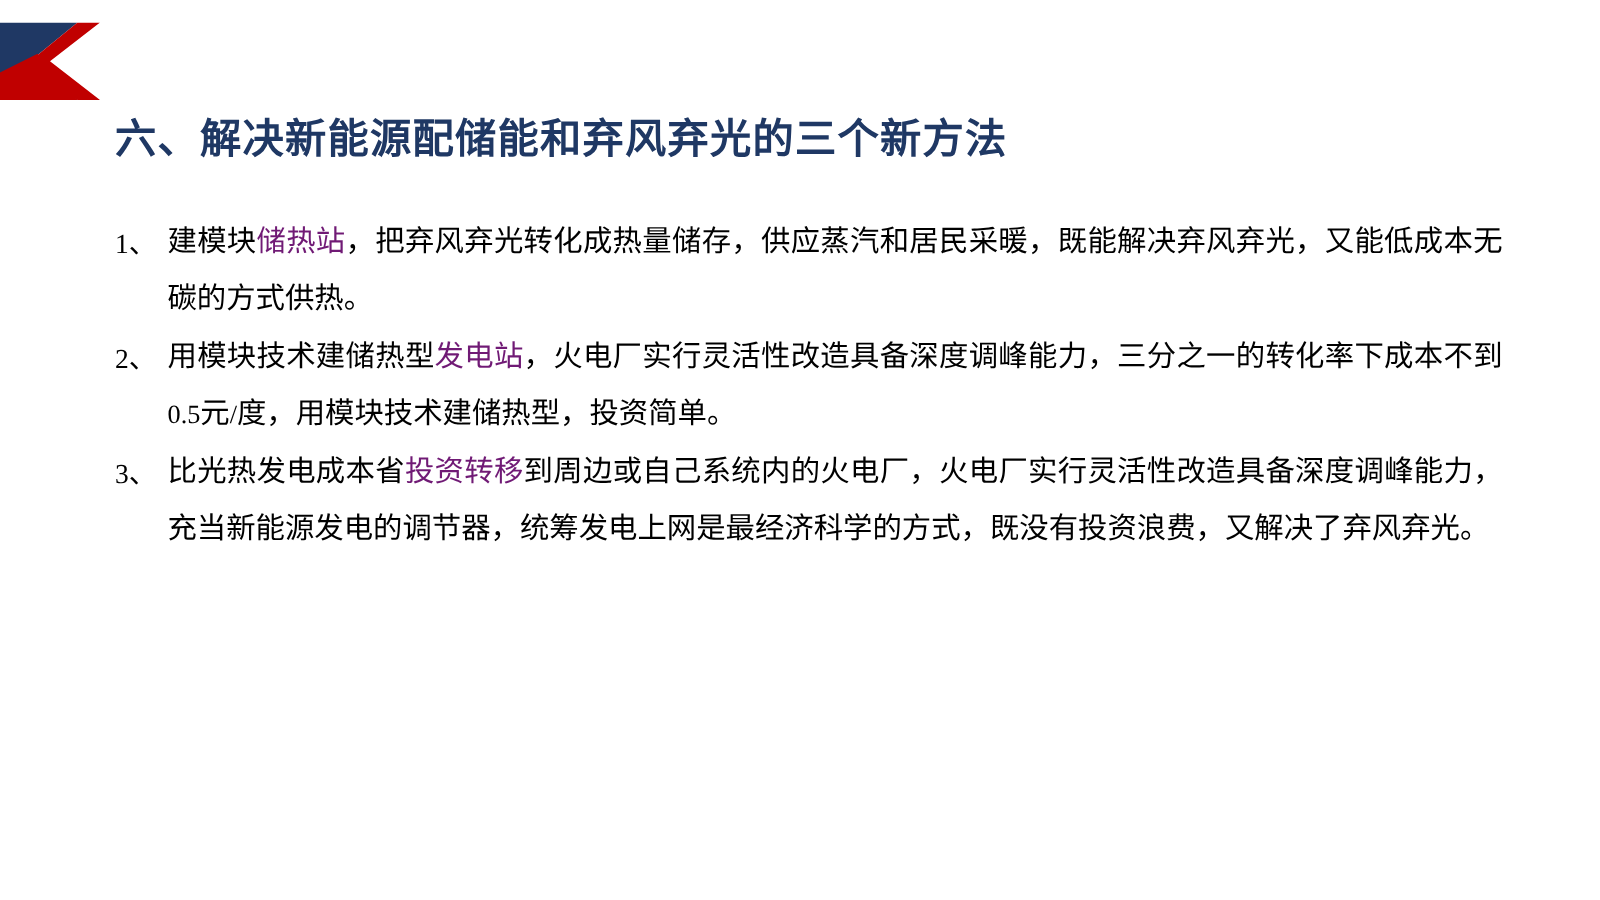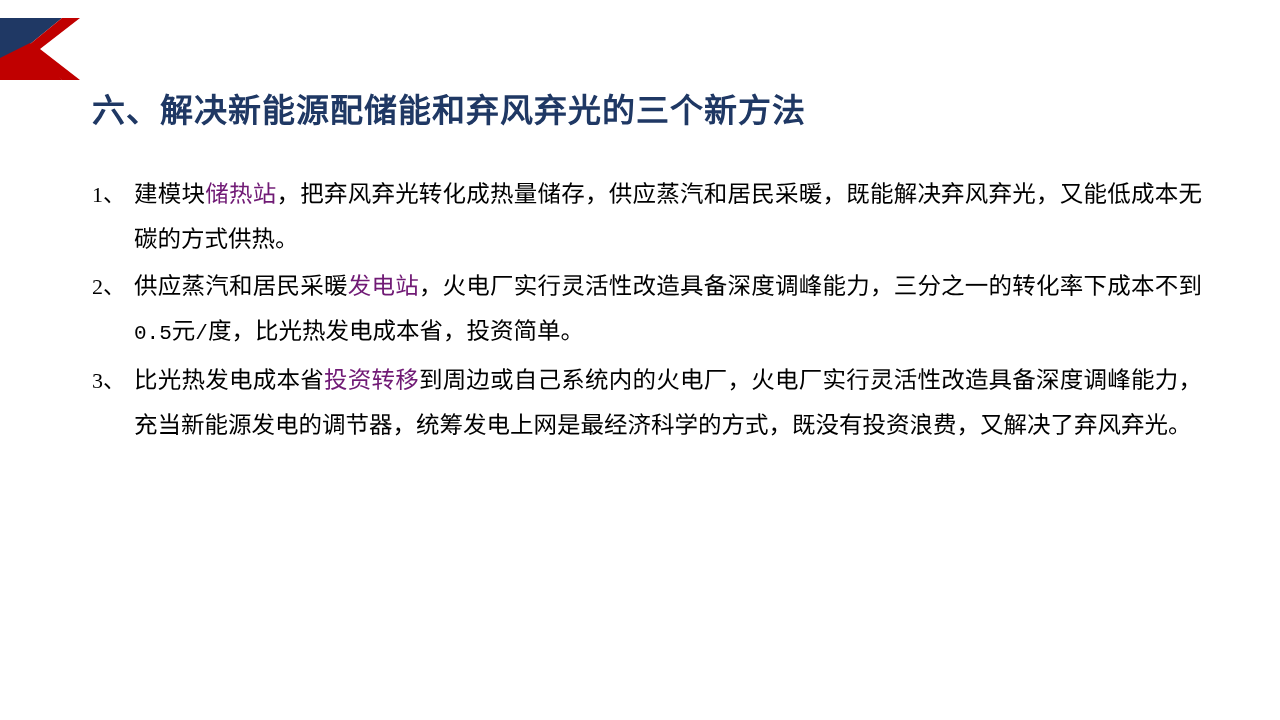--- a/index.html
+++ b/index.html
@@ -69,21 +69,21 @@
   .item-text {
     flex: 1 1 auto;
     text-align: justify;
     text-justify: inter-ideograph;
     font-family: "Liberation Serif", "DejaVu Serif", serif;
   }
   .hl {
     color: #701a75;
   }
   .num {
-    font-family: Liberation Mono, monospace;
+    font-family: Liberation Serif, serif;
     font-size: 21px;
   }
 </style>
 </head>
 <body>
 
 <div class="slide">
 
   <div class="corner-mark">
     <svg width="80" height="62" viewBox="0 0 80 62" xmlns="http://www.w3.org/2000/svg">
@@ -98,21 +98,21 @@
 
   <div class="body-list">
 
     <div class="list-item">
       <span class="item-marker">1、</span>
       <span class="item-text"><span>建模块</span><span class="hl">储热站</span><span>，把弃风弃光转化成热量储存，供应蒸汽和居民采暖，既能解决弃风弃光，又能低成本无碳的方式供热。</span></span>
     </div>
 
     <div class="list-item">
       <span class="item-marker">2、</span>
-      <span class="item-text"><span>供应蒸汽和居民采暖</span><span class="hl">发电站</span><span>，火电厂实行灵活性改造具备深度调峰能力，三分之一的转化率下成本不到</span><span class="num">0.5</span><span>元</span><span class="num">/</span><span>度，比光热发电成本省，投资简单。</span></span>
+      <span class="item-text"><span>用模块技术建储热型</span><span class="hl">发电站</span><span>，火电厂实行灵活性改造具备深度调峰能力，三分之一的转化率下成本不到</span><span class="num">0.5</span><span>元</span><span class="num">/</span><span>度，用模块技术建储热型，投资简单。</span></span>
     </div>
 
     <div class="list-item">
       <span class="item-marker">3、</span>
       <span class="item-text"><span>比光热发电成本省</span><span class="hl">投资转移</span><span>到周边或自己系统内的火电厂，火电厂实行灵活性改造具备深度调峰能力，充当新能源发电的调节器，统筹发电上网是最经济科学的方式，既没有投资浪费，又解决了弃风弃光。</span></span>
     </div>
 
   </div>
 </div>
 

